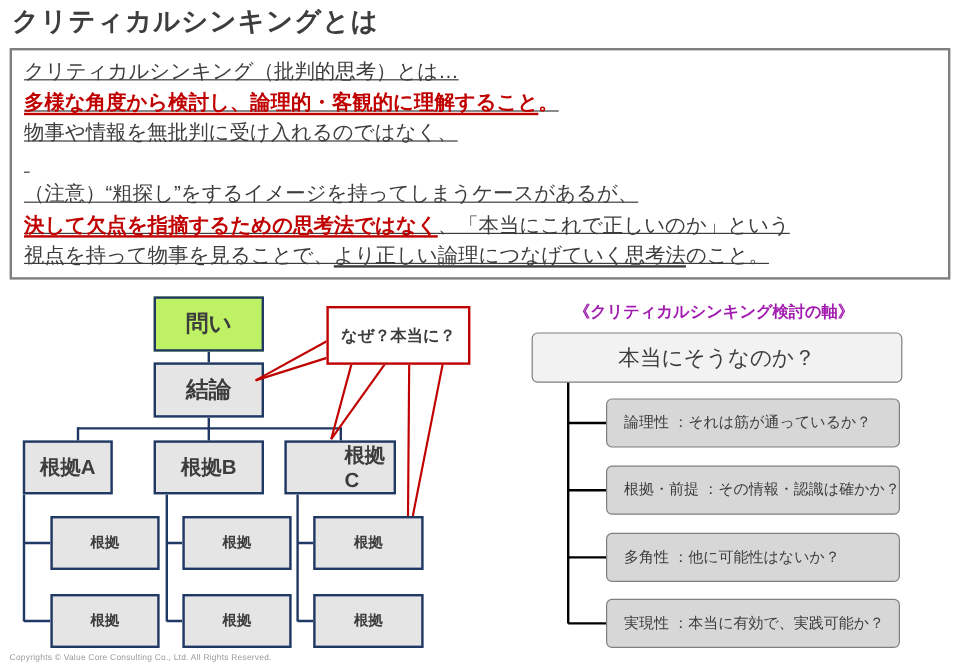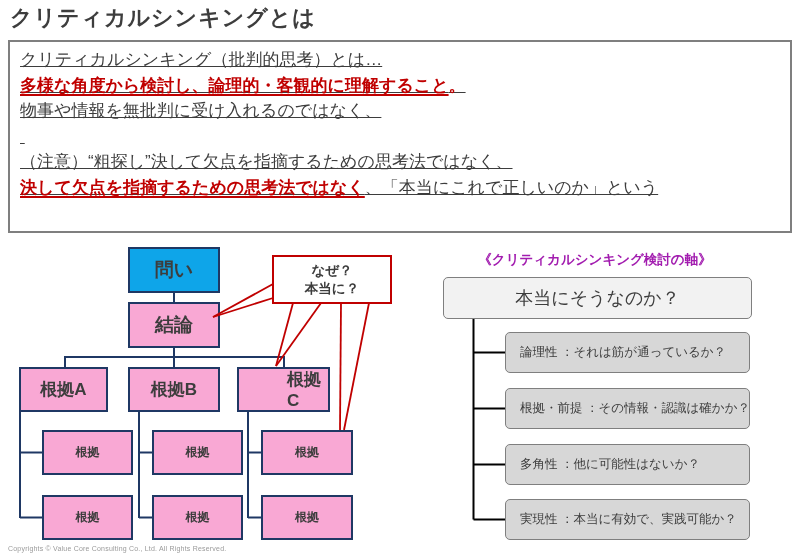--- a/index.html
+++ b/index.html
@@ -15,32 +15,32 @@
     position:absolute;left:8px;top:40px;width:784px;height:193px;box-sizing:border-box;
     border:2px solid #7f7f7f;padding:5px 10px 0 10px;
   }
   .defline{font-size:17px;line-height:25.5px;color:#3d3d3d;white-space:nowrap;text-decoration:underline;}
   .defline span.red{color:#c00000;font-weight:bold;}
   .defline span.u{text-decoration:underline;text-underline-offset:3px;text-decoration-thickness:1.5px;}
   svg.layer{position:absolute;left:0;top:0;}
   .under{z-index:1;}
   .over{z-index:3;}
   .tnode{
-    position:absolute;box-sizing:border-box;border:2px solid #1f3864;background:#f9a8d4;
+    position:absolute;box-sizing:border-box;border:2px solid #1f3864;background:#e5e5e5;
     display:flex;align-items:center;justify-content:center;
     font-weight:bold;color:#3d3d3d;z-index:2;
   }
-  .tnode.pink{background:#0ea5e9;text-align:right;}
+  .tnode.pink{background:#bef264;text-align:right;}
   .lv1{font-size:19px;}
   .lv2{font-size:17px;}
   .lv3{font-size:12px;}
   .callout{
     position:absolute;left:272px;top:255px;width:120px;height:49px;box-sizing:border-box;
     border:2.5px solid #c00000;background:#ffffff;z-index:4;
-    display:flex;flex-direction:column;align-items:center;justify-content:center;
+    display:flex;align-items:center;justify-content:center;
     font-size:13.5px;line-height:18px;font-weight:bold;color:#3d3d3d;
   }
   .axis-title{
     position:absolute;left:430px;top:251px;width:330px;text-align:center;
     font-size:13.5px;font-weight:bold;color:#a21caf;z-index:2;
   }
   .axis-root{
     position:absolute;left:443px;top:277px;width:309px;height:42px;box-sizing:border-box;
     border:1.5px solid #7f7f7f;border-radius:5px;background:#f2f2f2;z-index:2;
     display:flex;align-items:center;justify-content:center;
@@ -61,22 +61,23 @@
 
 <div class="slide">
 
   <div class="page-title">クリティカルシンキングとは</div>
 
   <div class="defbox">
     <div class="defline"><span>クリティカルシンキング（批判的思考）とは…</span></div>
     <div class="defline"><span class="red u">多様な角度から検討し、論理的・客観的に理解すること</span><span class="red">。</span></div>
     <div class="defline"><span>物事や情報を無批判に受け入れるのではなく、</span></div>
     <div class="defline">&nbsp;</div>
-    <div class="defline"><span>（注意）“粗探し”決して欠点を指摘するための思考法ではなく、</span></div>
+    <div class="defline"><span>（注意）“粗探し”をするイメージを持ってしまうケースがあるが、</span></div>
     <div class="defline"><span class="red u">決して欠点を指摘するための思考法ではなく</span><span>、「本当にこれで正しいのか」という</span></div>
+    <div class="defline"><span>視点を持って物事を見ることで、</span><span class="u">より正しい論理につなげていく思考法</span><span>のこと。</span></div>
   </div>
 
   <svg class="layer under" width="800" height="557">
 
     <g stroke="#1f3864" stroke-width="2" fill="none">
       <path d="M174 293 V303"></path>
       <path d="M174 348 V358"></path>
       <path d="M65 357 H284"></path>
       <path d="M65 356 V368"></path>
       <path d="M174 356 V368"></path>
@@ -96,21 +97,21 @@
       <path d="M473.5 318 V519.5"></path>
       <path d="M473.5 352.5 H505"></path>
       <path d="M473.5 408.5 H505"></path>
       <path d="M473.5 464.5 H505"></path>
       <path d="M473.5 519.5 H505"></path>
     </g>
   </svg>
 
   <div class="tnode pink lv1" style="left:128px;top:247px;width:92px;height:46px;">問い</div>
   <div class="tnode lv1" style="left:128px;top:302px;width:92px;height:46px;">結論</div>
-  <div class="tnode lv2" style="left:19px;top:367px;width:89px;height:45px;">根拠A</div>
+  <div class="tnode lv2" style="left:19px;top:367px;width:75px;height:45px;">根拠A</div>
   <div class="tnode lv2" style="left:128px;top:367px;width:92px;height:45px;">根拠B</div>
   <div class="tnode lv2" style="left:237px;top:367px;width:93px;height:45px;padding-left:48px;">根拠C</div>
   <div class="tnode lv3" style="left:42px;top:430px;width:91px;height:45px;">根拠</div>
   <div class="tnode lv3" style="left:42px;top:495px;width:91px;height:45px;">根拠</div>
   <div class="tnode lv3" style="left:152px;top:430px;width:91px;height:45px;">根拠</div>
   <div class="tnode lv3" style="left:152px;top:495px;width:91px;height:45px;">根拠</div>
   <div class="tnode lv3" style="left:261px;top:430px;width:92px;height:45px;">根拠</div>
   <div class="tnode lv3" style="left:261px;top:495px;width:92px;height:45px;">根拠</div>
 
   <svg class="layer over" width="800" height="557">

